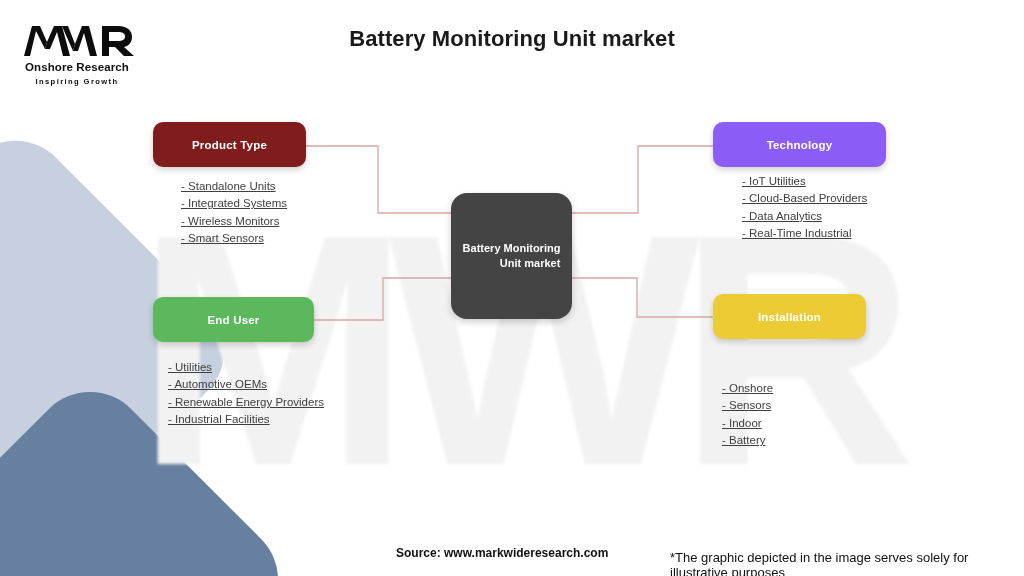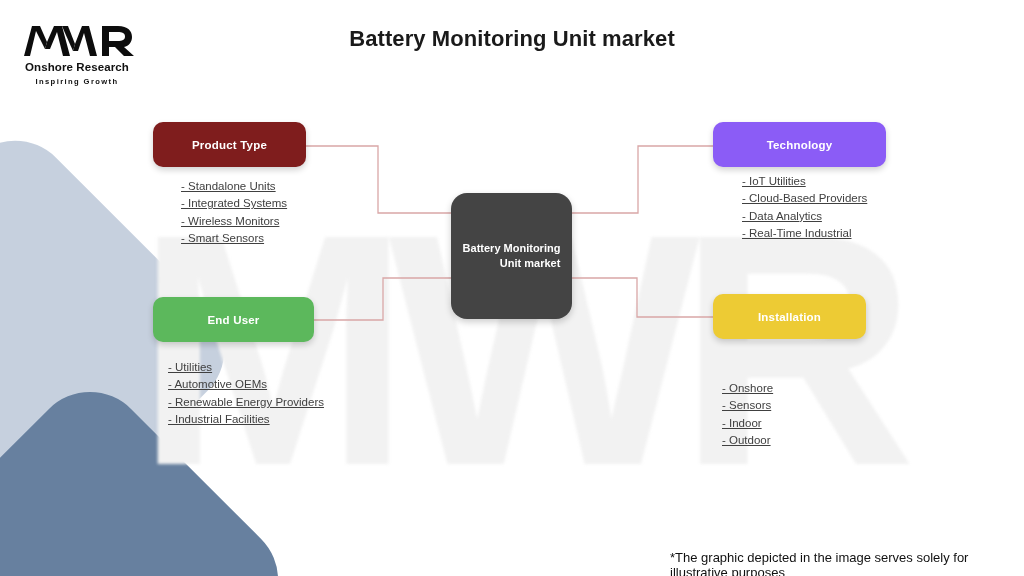--- a/index.html
+++ b/index.html
@@ -248,18 +248,19 @@
     <div>- Utilities</div>
     <div>- Automotive OEMs</div>
     <div>- Renewable Energy Providers</div>
     <div>- Industrial Facilities</div>
   </div>
 
   <div class="items install">
     <div>- Onshore</div>
     <div>- Sensors</div>
     <div>- Indoor</div>
-    <div>- Outdoor</div>
-  </div>
-
+    <div>- Battery</div>
+  </div>
+
+  <div class="source">Source: www.markwideresearch.com</div>
   <div class="disclaimer">*The graphic depicted in the image serves solely for illustrative purposes</div>
 
 </div>
 
 </body></html>

